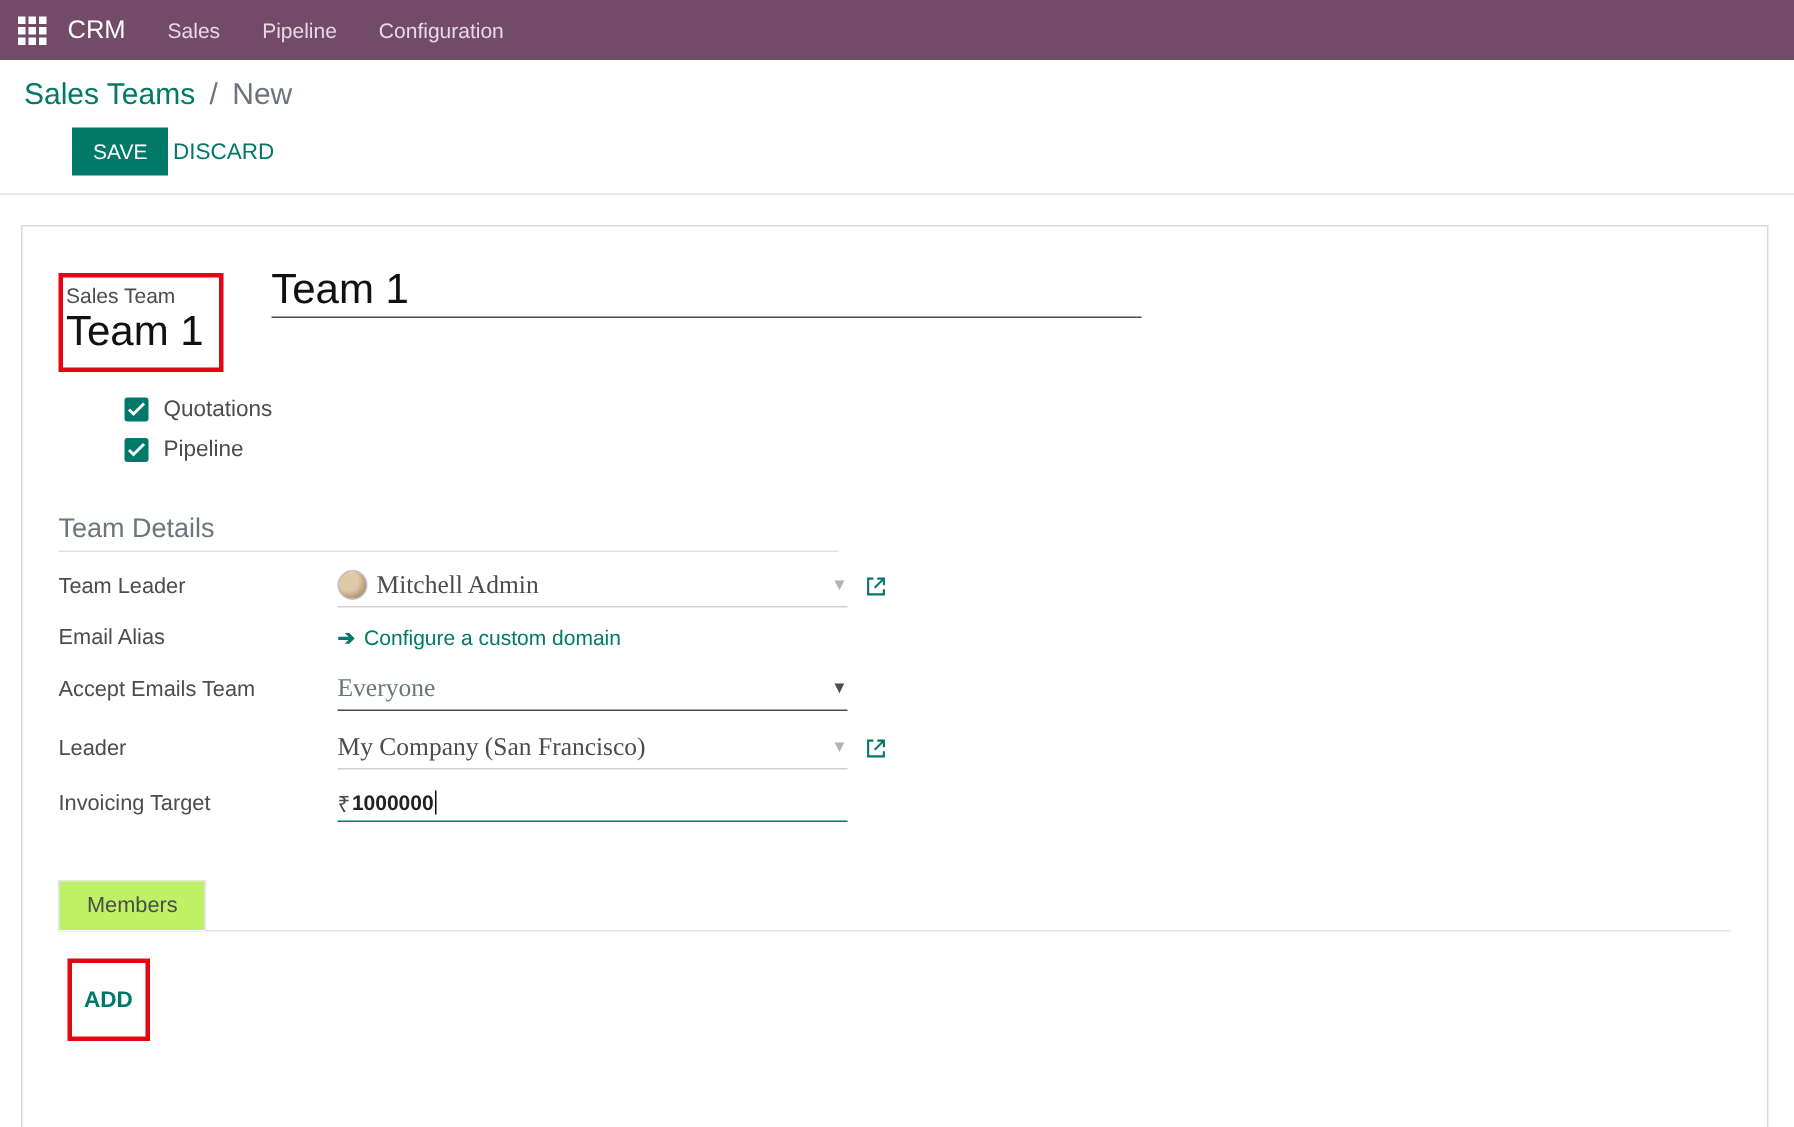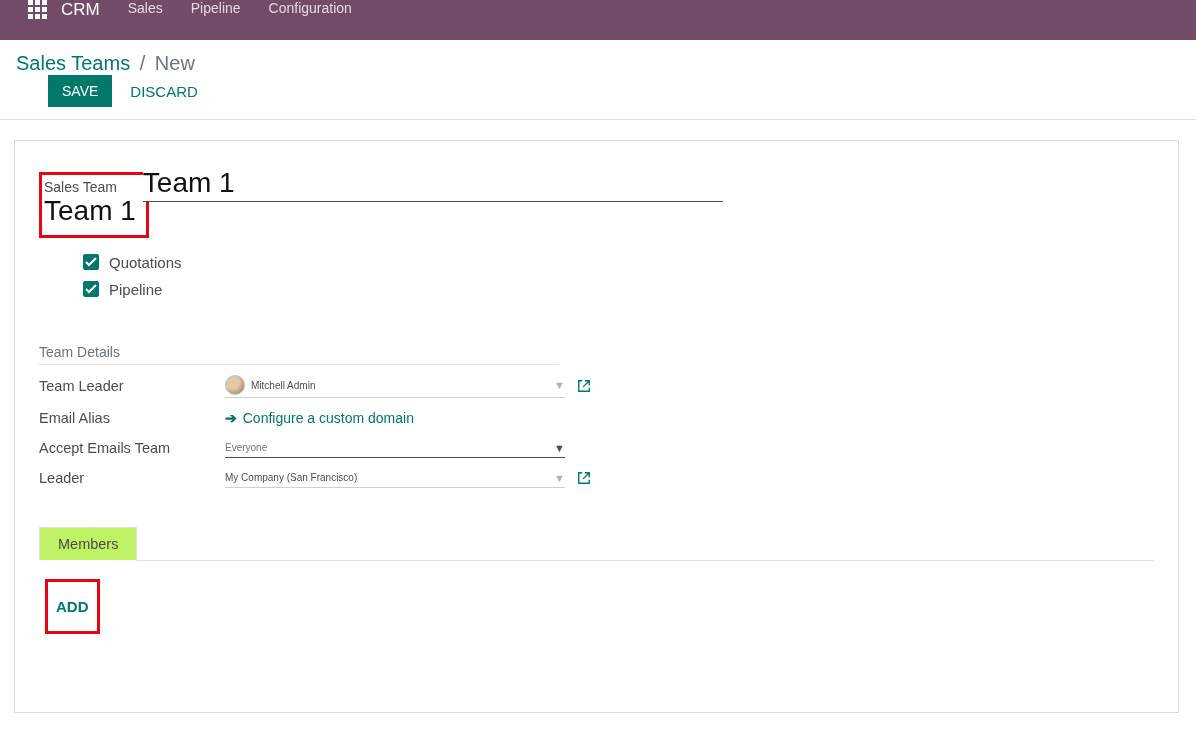--- a/index.html
+++ b/index.html
@@ -1,77 +1,77 @@
 <!DOCTYPE html>
 <html><head>
   <meta charset="utf-8">
   <style>
     * { box-sizing: border-box; margin: 0; padding: 0; }
     body { font-family: -apple-system, BlinkMacSystemFont, "Segoe UI", Helvetica, Arial, sans-serif; font-size: 14px; color: #4c4c4c; background: #fff; }
 
     
-    .navbar { background: #714B67; color: #fff; display: flex; padding: 0 28px; height: 40px; }
+    .navbar { background: #714B67; color: #fff; display: flex; align-items: center; padding: 0 12px; height: 40px; }
     .apps-icon { display: grid; grid-template-columns: repeat(3, 5px); grid-template-rows: repeat(3, 5px); gap: 2px; margin-right: 14px; cursor: pointer; }
     .apps-icon span { width: 5px; height: 5px; background: #fff; }
     .brand { font-size: 17px; font-weight: 500; margin-right: 28px; }
     .nav-link { color: #e9d7e4; font-size: 14px; margin-right: 28px; cursor: pointer; }
 
     
     .controlbar { padding: 12px 16px 12px 16px; border-bottom: 1px solid #dee2e6; }
-    .breadcrumb { font-size: 20px; }
+    .breadcrumb { font-size: 20px; margin-bottom: 10px; }
     .breadcrumb .bc-root { color: #00786a; }
     .breadcrumb .sep { color: #6c757d; margin: 0 4px; }
     .breadcrumb .bc-current { color: #6c757d; }
-    .actions { display: flex; align-items: center; gap: 18px; padding-left: 32px; }
+    .actions { display: flex; align-items: center; gap: 3px; padding-left: 32px; }
     .btn-primary { background: #00786a; color: #fff; border: none; padding: 8px 14px; font-size: 14px; font-weight: 500; cursor: pointer; }
     .btn-link { background: none; border: none; color: #00786a; font-size: 15px; font-weight: 500; cursor: pointer; }
 
     
     .form-wrapper { padding: 20px 14px; }
     .sheet { background: #fff; border: 1px solid #d8dadd; padding: 24px 24px 60px 24px; max-width: 1165px; position: relative; min-height: 560px; }
     .title-label { font-size: 14px; color: #4c4c4c; }
     .title-input { border: none; border-bottom: 1px solid #4c4c4c; font-size: 28px; color: #111; padding: 2px 0; width: 760px; outline: none; }
 
     .red-box-title { border: 3px solid #e30613; padding: 4px 10px 8px 2px; display: inline-block; margin-bottom: 2px; }
 
     .checks { margin-top: 14px; margin-left: 4px; }
-    .check-row { display: flex; align-items: flex-start; margin-bottom: 10px; padding-left: 40px; }
+    .check-row { display: flex; align-items: center; margin-bottom: 10px; padding-left: 40px; }
     .chk { width: 16px; height: 16px; border: 1px solid #00786a; background: #00786a; display: inline-flex; align-items: center; justify-content: center; margin-right: 10px; border-radius: 2px; }
     .chk svg { width: 12px; height: 10px; }
     .chk-label { font-size: 15px; color: #4c4c4c; }
 
-    .section-title { color: #6c757d; font-size: 14px; border-bottom: 1px solid #dee2e6; padding-bottom: 4px; margin-top: 46px; margin-bottom: 8px; max-width: 520px; }
+    .section-title { color: #6c757d; font-size: 18px; border-bottom: 1px solid #dee2e6; padding-bottom: 4px; margin-top: 34px; margin-bottom: 8px; max-width: 520px; }
 
     .field-row { display: flex; align-items: center; margin-bottom: 10px; }
     .field-label { width: 186px; color: #4c4c4c; font-size: 14.5px; }
     .field-cell { width: 340px; display: flex; align-items: center; border-bottom: 1px solid #cfcfcf; padding: 2px 0; }
     .field-cell.noborder { border-bottom: none; }
     .field-cell.active { border-bottom: 1px solid #00786a; }
-    .field-input { border: none; outline: none; font-size: 10px; color: #4c4c4c; flex: 1; padding: 2px 0; background: transparent; }
+    .field-input { border: none; outline: none; font-size: 17px; color: #4c4c4c; flex: 1; padding: 2px 0; background: transparent; font-family: Liberation Serif, serif; }
     .avatar { width: 20px; height: 20px; border-radius: 50%; margin-right: 6px; background: radial-gradient(circle at 35% 35%, #e0c9a6 40%, #8c6a4e 100%); border: 1px solid #bfbfbf; }
     .caret { color: #adb5bd; font-size: 11px; margin-left: 4px; }
     .extlink { color: #00786a; margin-left: 12px; cursor: pointer; display: inline-flex; }
     .extlink svg { width: 14px; height: 14px; }
 
     .alias-link { color: #00786a; display: inline-flex; align-items: center; font-weight: 500; }
     .alias-link .arrow { margin-right: 6px; font-weight: bold; }
 
     .currency { color: #4c4c4c; margin-right: 1px; font-size: 15px; }
     .caret-blink { display:inline-block; width:1px; height:16px; background:#111; margin-left:1px; animation: blink 1s step-end infinite; vertical-align: middle; }
     @keyframes blink { 50% { opacity: 0; } }
 
     
     .tabs { margin-top: 38px; border-bottom: 1px solid #dee2e6; display:flex; }
     .tab { border: 1px solid #dee2e6; border-bottom-color: #fff; background: #bef264; padding: 8px 18px; font-size: 14.5px; color: #4c4c4c; position: relative; top: 1px; }
 
     .tab-body { padding: 18px 6px; }
     .add-box { border: 3px solid #e30613; display: inline-flex; align-items: center; justify-content: center; padding: 16px 8px; }
     .add-btn { background: none; border: none; color: #00786a; font-weight: 600; font-size: 15px; cursor: pointer; }
 
-    .title-wrap { display:flex; align-items: baseline; }
+    .title-wrap { display:flex; align-items: baseline; gap: 38px; }
   </style>
 </head>
 <body>
 
 <div class="navbar">
   <div class="apps-icon">
     <span></span>
       <span></span>
       <span></span>
       <span></span>
@@ -169,20 +169,29 @@
         <input class="field-input" value="My Company (San Francisco)" style="">
         <span class="caret">▼</span>
       </div>
       <span class="extlink">
         <svg viewBox="0 0 16 16" fill="none" stroke="#00786a" stroke-width="1.6">
             <path d="M6 2H2v12h12v-4M9 2h5v5M14 2 7 9"></path>
           </svg>
       </span>
     </div>
 
+    <div class="field-row">
+      <div class="field-label">Invoicing Target</div>
+      <div class="field-cell active">
+        <span class="currency">₹</span>
+        <span style="font-weight:600; color:#222;">1000000</span>
+        <span class="caret-blink"></span>
+        <input style="opacity: 0; width: 1px;">
+      </div>
+    </div>
 
     <div class="tabs">
       <div class="tab">Members</div>
     </div>
     <div class="tab-body">
       <div class="add-box">
         <button class="add-btn">ADD</button>
       </div>
     </div>
 

